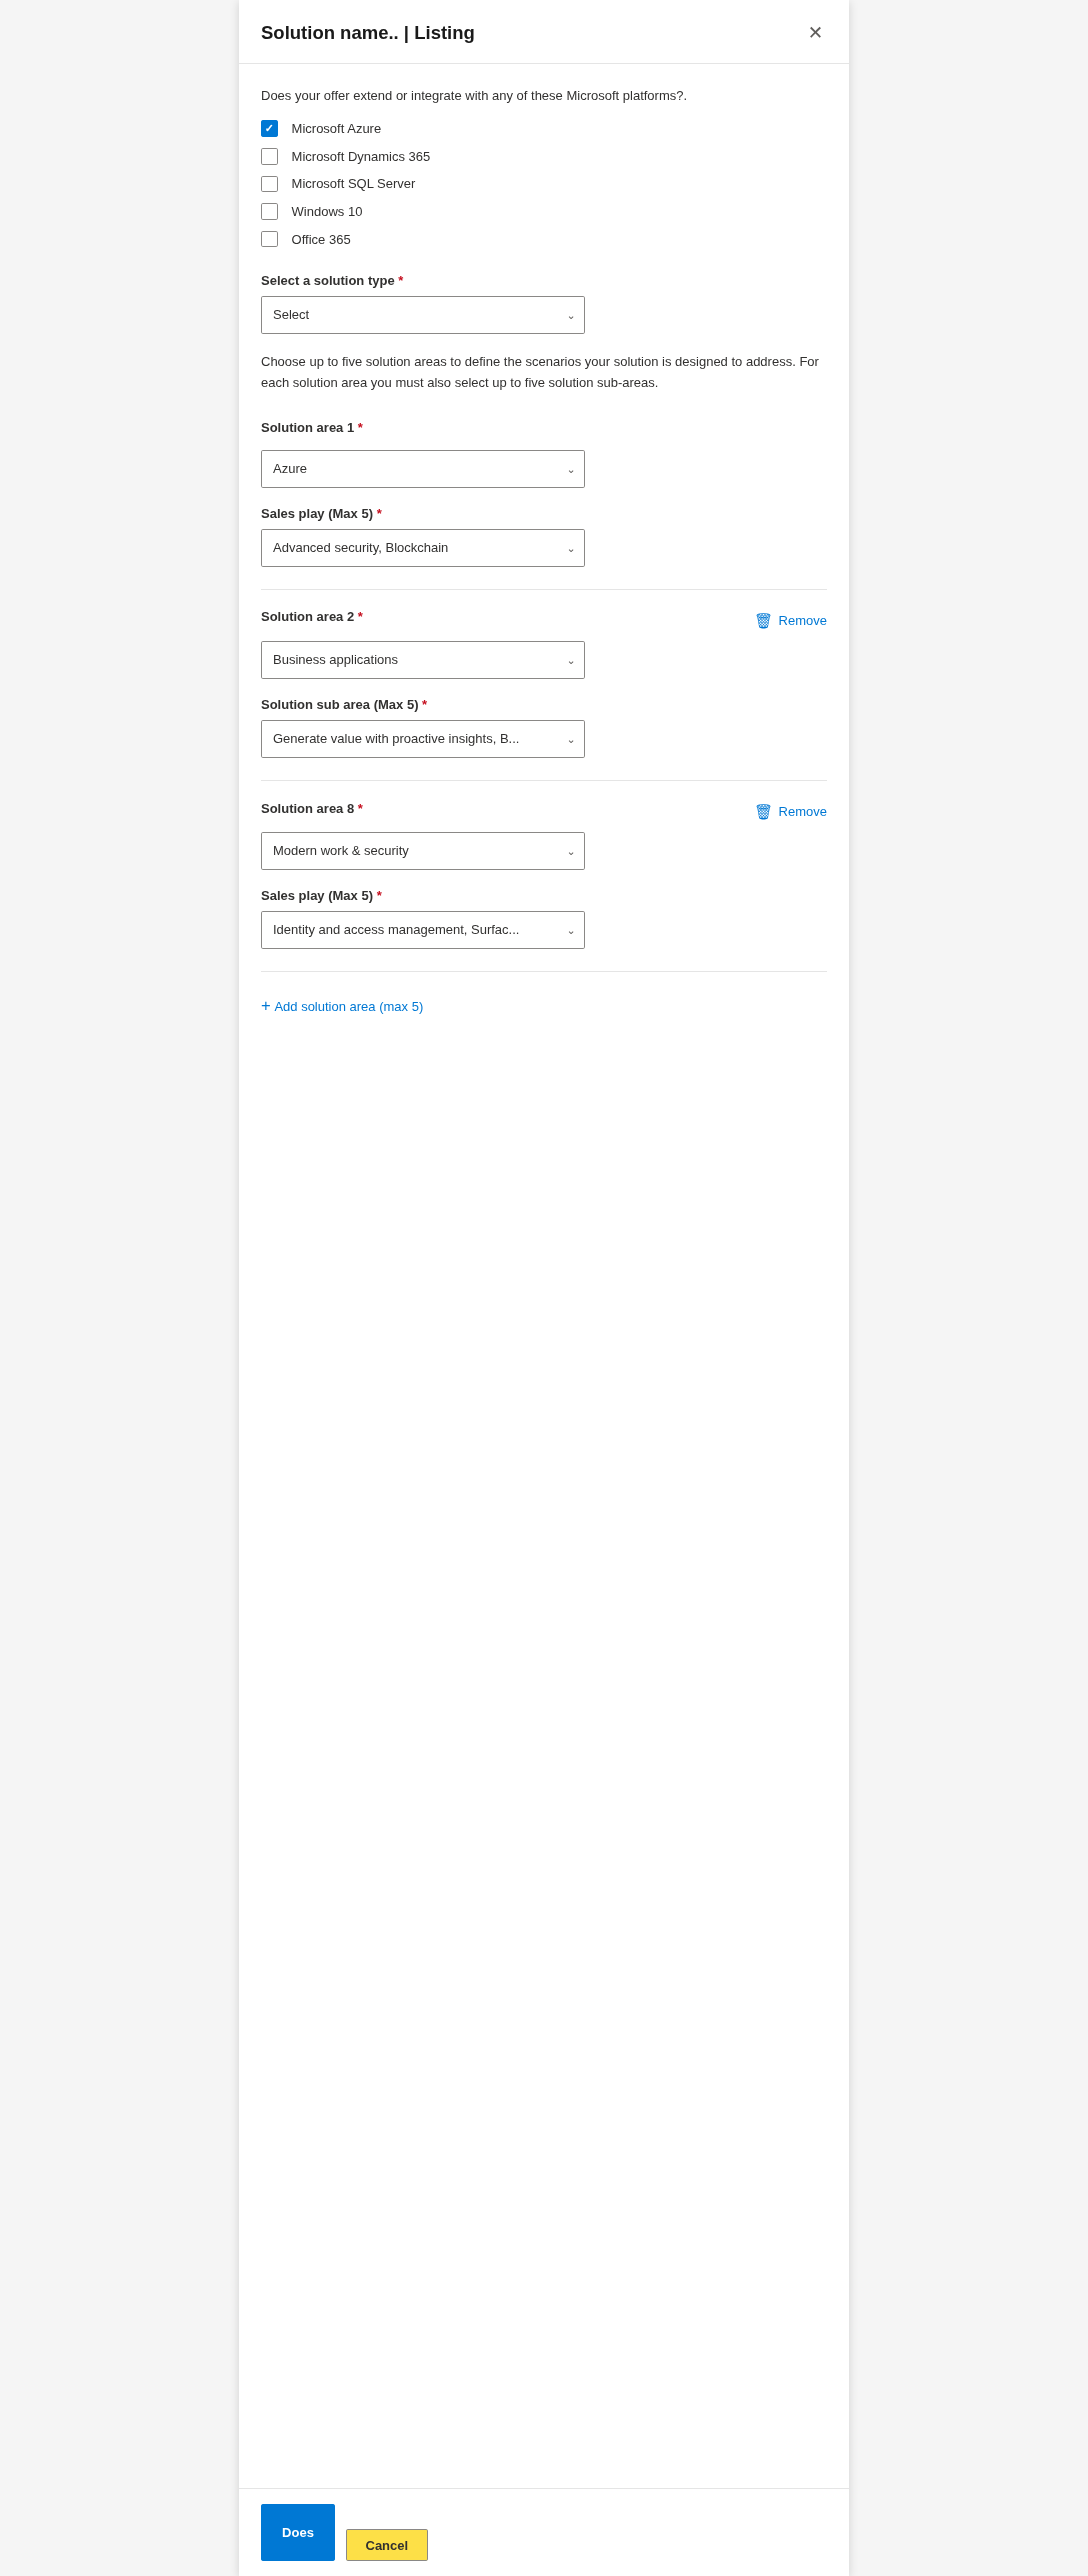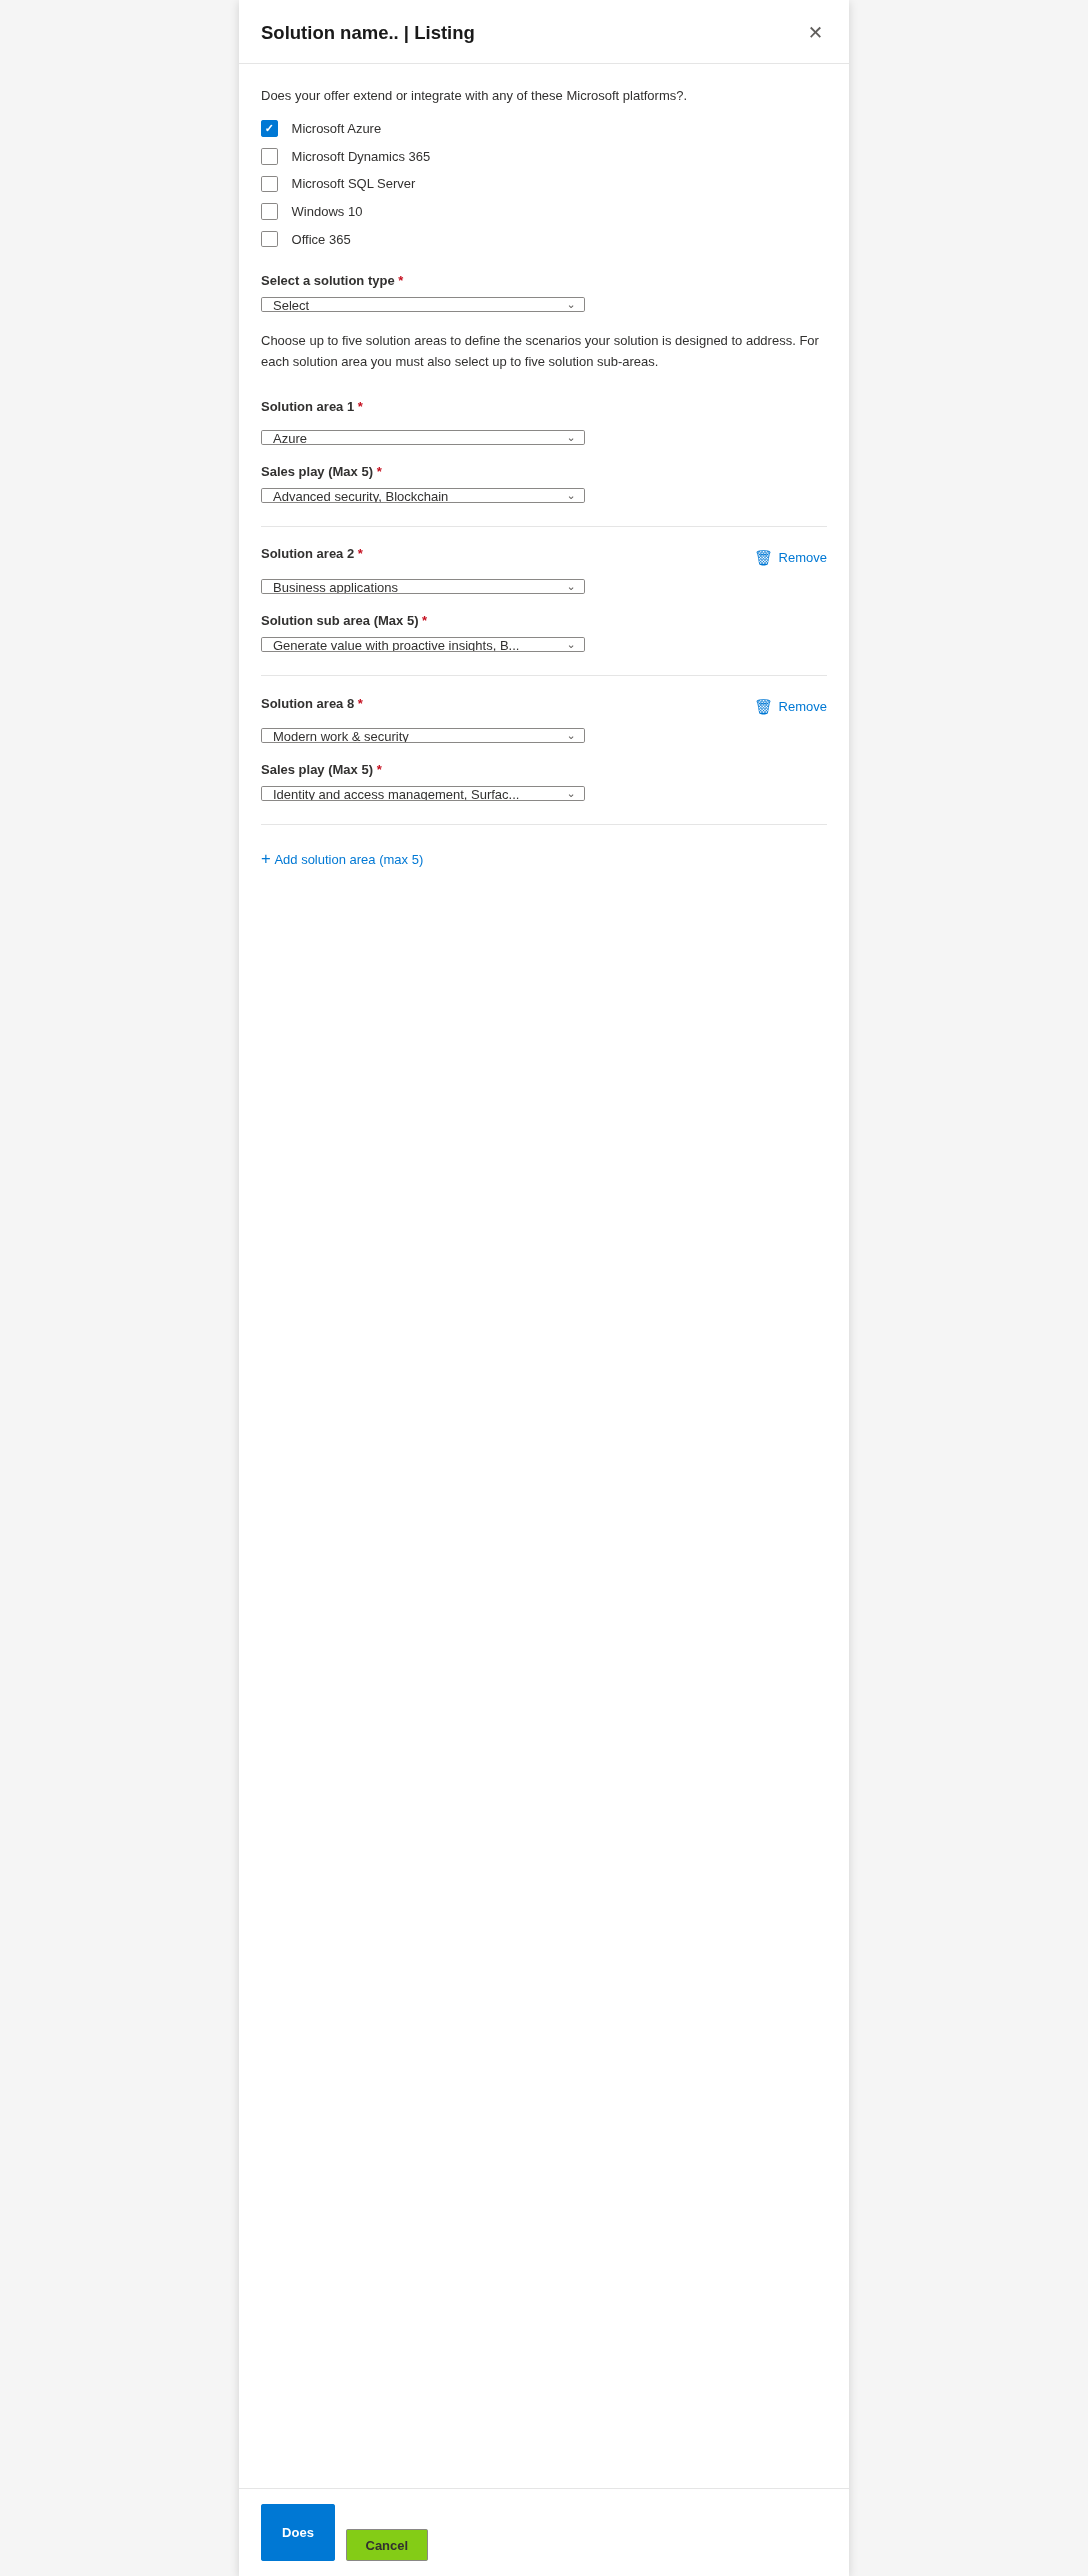--- a/index.html
+++ b/index.html
@@ -119,21 +119,21 @@
       color: #c50f1f;
     }
 
     .select-wrapper {
       position: relative;
       margin-bottom: 18.5px;
     }
 
     .select-field {
       width: 100%;
-      height: 15px;
+      height: 38px;
       border: 0.9px solid #8a8886;
       border-radius: 1.8px;
       padding: 0 42px 0 11px;
       font-size: 13px;
       color: #323130;
       background: #ffffff;
       appearance: none;
       cursor: pointer;
       outline: none;
     }
@@ -229,21 +229,21 @@
       border: 0.9px solid #0078d4;
       border-radius: 1.8px;
       padding: 7.4px 18.5px;
       font-size: 13px;
       font-weight: 600;
       cursor: pointer;
       min-width: 74px;
     }
 
     .btn-cancel {
-      background: #84cc16;
+      background: #fde047;
       color: #323130;
       border: 0.9px solid #8a8886;
       border-radius: 1.8px;
       padding: 7.4px 18.5px;
       font-size: 13px;
       font-weight: 600;
       cursor: pointer;
       min-width: 74px;
       margin-top: 25px;
     }

